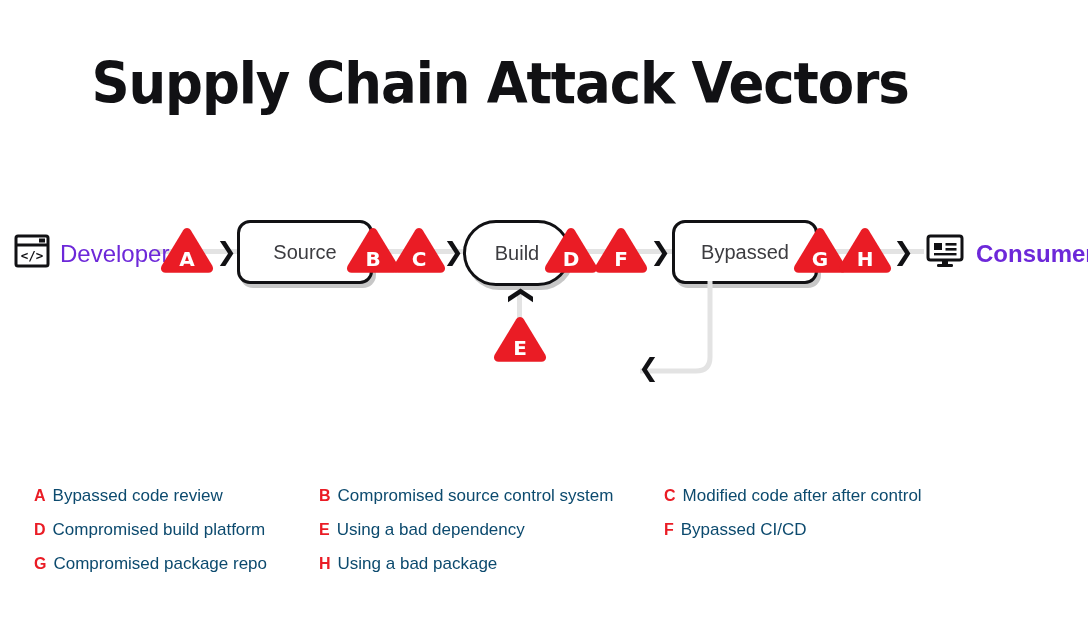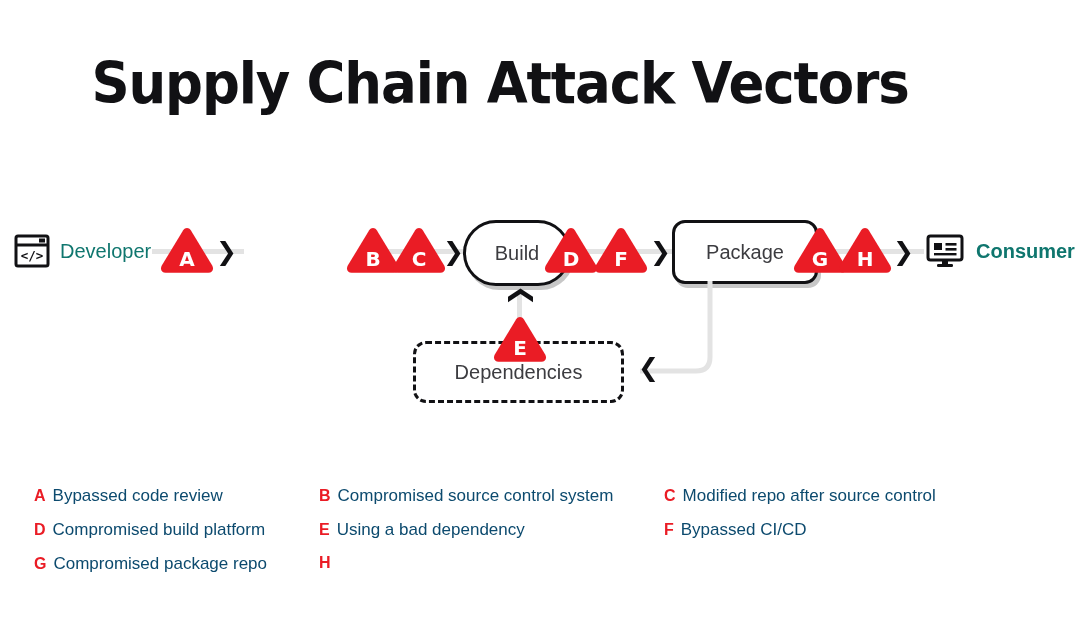--- a/index.html
+++ b/index.html
@@ -61,22 +61,22 @@
   .node.rect { border-radius: 13px; }
   .node.pill { border-radius: 999px; }
   .node.dashed {
     border: 3px dashed #111114;
     border-radius: 13px;
     box-shadow: none;
   }
 
   .endpoint-label {
     position: absolute;
-    font-size: 20px;
-    color: #0f766e;
+    font-size: 24px;
+    color: #6d28d9;
     white-space: nowrap;
     top: 240px;
   }
 
   
   .tri {
     position: absolute;
     width: 56px; height: 50px;
     display: flex;
     align-items: flex-end;
@@ -143,20 +143,23 @@
 
     <div class="tri" style="left:159px; top:226px;">
       <svg width="56" height="50" viewBox="0 0 56 50">
         <path d="M24.2 4.2 C26.2 1.2 29.8 1.2 31.8 4.2 L53.2 39.5 C55.2 43.2 53.4 46.8 49.4 46.8 L6.6 46.8 C2.6 46.8 0.8 43.2 2.8 39.5 Z" fill="#ea1c25"></path>
       </svg>
       <span>A</span>
     </div>
 
     <div class="chev" style="left:216px; top:239px;">❯</div>
 
+    <div class="node rect" style="left:237px; top:220px; width:136px; height:64px;">
+      <span>Source</span>
+    </div>
 
     <div class="tri" style="left:345px; top:226px;">
       <svg width="56" height="50" viewBox="0 0 56 50">
         <path d="M24.2 4.2 C26.2 1.2 29.8 1.2 31.8 4.2 L53.2 39.5 C55.2 43.2 53.4 46.8 49.4 46.8 L6.6 46.8 C2.6 46.8 0.8 43.2 2.8 39.5 Z" fill="#ea1c25"></path>
       </svg>
       <span>B</span>
     </div>
 
     <div class="tri" style="left:391px; top:226px;">
       <svg width="56" height="50" viewBox="0 0 56 50">
@@ -181,21 +184,21 @@
     <div class="tri" style="left:593px; top:226px;">
       <svg width="56" height="50" viewBox="0 0 56 50">
         <path d="M24.2 4.2 C26.2 1.2 29.8 1.2 31.8 4.2 L53.2 39.5 C55.2 43.2 53.4 46.8 49.4 46.8 L6.6 46.8 C2.6 46.8 0.8 43.2 2.8 39.5 Z" fill="#ea1c25"></path>
       </svg>
       <span>F</span>
     </div>
 
     <div class="chev" style="left:650px; top:239px;">❯</div>
 
     <div class="node rect" style="left:672px; top:220px; width:146px; height:64px;">
-      <span>Package</span>
+      <span>Bypassed</span>
     </div>
 
     <div class="tri" style="left:792px; top:226px;">
       <svg width="56" height="50" viewBox="0 0 56 50">
         <path d="M24.2 4.2 C26.2 1.2 29.8 1.2 31.8 4.2 L53.2 39.5 C55.2 43.2 53.4 46.8 49.4 46.8 L6.6 46.8 C2.6 46.8 0.8 43.2 2.8 39.5 Z" fill="#ea1c25"></path>
       </svg>
       <span>G</span>
     </div>
 
     <div class="tri" style="left:837px; top:226px;">
@@ -223,23 +226,20 @@
     <svg style="position:absolute; left:505px; top:283px;" width="30" height="62">
       <line x1="14.5" y1="58" x2="14.5" y2="10" stroke="#e3e3e3" stroke-width="5"></line>
     </svg>
     <div class="chev" style="left:508px; top:283px; transform: rotate(-90deg);">❯</div>
 
     <svg style="position:absolute; left:620px; top:281px;" width="110" height="110">
       <path d="M90 0 L90 76 Q90 90 76 90 L20 90" fill="none" stroke="#e3e3e3" stroke-width="5"></path>
     </svg>
     <div class="chev" style="left:638px; top:359px; transform: rotate(180deg);">❯</div>
 
-    <div class="node dashed" style="left:413px; top:341px; width:211px; height:62px;">
-      <span>Dependencies</span>
-    </div>
 
     <div class="tri" style="left:492px; top:315px;">
       <svg width="56" height="50" viewBox="0 0 56 50">
         <path d="M24.2 4.2 C26.2 1.2 29.8 1.2 31.8 4.2 L53.2 39.5 C55.2 43.2 53.4 46.8 49.4 46.8 L6.6 46.8 C2.6 46.8 0.8 43.2 2.8 39.5 Z" fill="#ea1c25"></path>
       </svg>
       <span>E</span>
     </div>
 
   </div>
 
@@ -249,21 +249,21 @@
       <div class="legend-item col1">
         <span class="key">A</span>
         <span class="desc">Bypassed code review</span>
       </div>
       <div class="legend-item col2">
         <span class="key">B</span>
         <span class="desc">Compromised source control system</span>
       </div>
       <div class="legend-item col3">
         <span class="key">C</span>
-        <span class="desc">Modified repo after source control</span>
+        <span class="desc">Modified code after after control</span>
       </div>
     </div>
 
     <div class="legend-row">
       <div class="legend-item col1">
         <span class="key">D</span>
         <span class="desc">Compromised build platform</span>
       </div>
       <div class="legend-item col2">
         <span class="key">E</span>
@@ -275,17 +275,18 @@
       </div>
     </div>
 
     <div class="legend-row">
       <div class="legend-item col1">
         <span class="key">G</span>
         <span class="desc">Compromised package repo</span>
       </div>
       <div class="legend-item col2">
         <span class="key">H</span>
+        <span class="desc">Using a bad package</span>
       </div>
     </div>
 
   </div>
 </div>
 
 </body></html>

